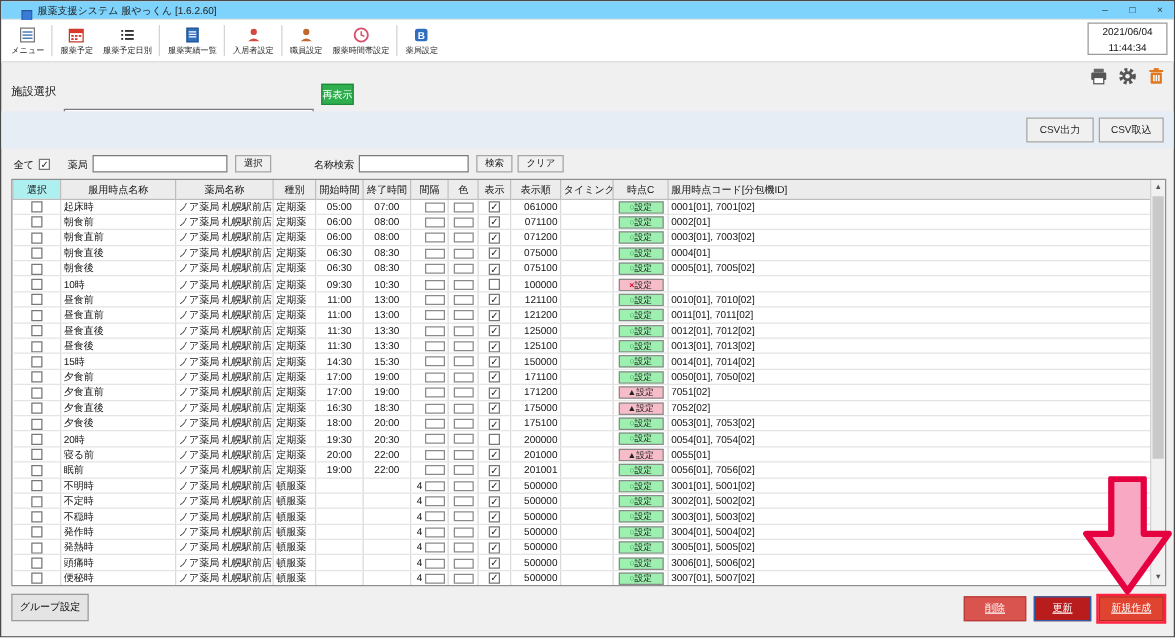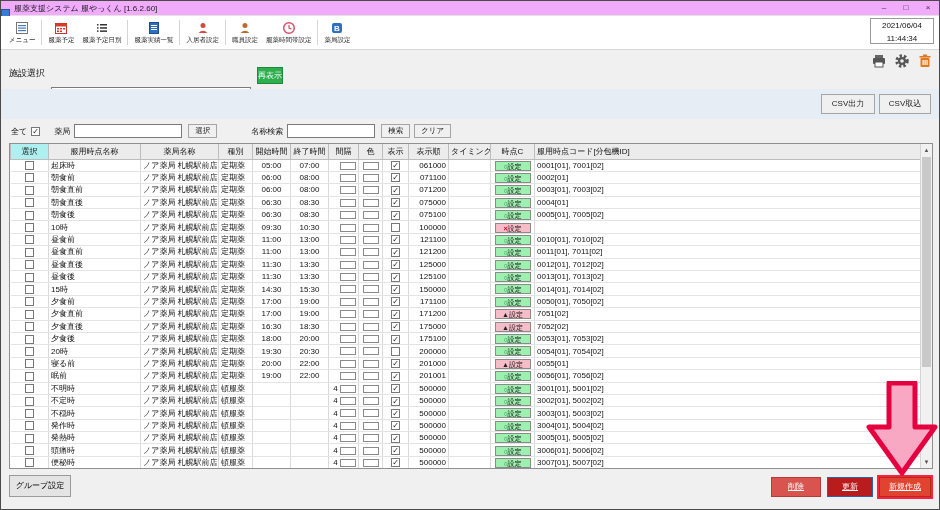--- a/index.html
+++ b/index.html
@@ -1,21 +1,21 @@
 <!DOCTYPE html>
 <html><head>
 <meta charset="utf-8">
 <style>
   * { margin:0; padding:0; box-sizing:border-box; }
   html,body { width:940px; height:510px; }
   body { font-family:"Liberation Sans","DejaVu Sans",sans-serif; background:#fff; }
   .window { position:relative; width:940px; height:510px; border:1px solid #4a4a4a; background:#f0f0f0; overflow:hidden; }
 
   
-  .titlebar { position:absolute; top:0; left:0; right:0; height:15px; background:#f0abfc; border-bottom:1px solid #e3e3e3; display:flex; align-items:center; padding-left:0; }
+  .titlebar { position:absolute; top:0; left:0; right:0; height:15px; background:#7dd3fc; border-bottom:1px solid #e3e3e3; display:flex; align-items:center; padding-left:16px; }
   .appicon { width:9px; height:9px; display:inline-block; }
   .title { font-size:8px; color:#222; margin-left:4px; white-space:nowrap; }
   .wincontrols { position:absolute; right:0; top:0; height:15px; display:flex; }
   .wincontrols span { width:22px; height:15px; font-size:8px; line-height:14px; text-align:center; color:#333; cursor:default; }
 
   
   .toolbar { position:absolute; top:15px; left:0; right:0; height:34px; background:#fff; border-bottom:1px solid #d8d8d8; display:flex; align-items:stretch; padding-left:4px; }
   .tbtn { display:flex; flex-direction:column; align-items:center; justify-content:center; padding:1px 4px; min-width:32px; cursor:default; }
   .tbtn .ticon { height:15px; display:flex; align-items:center; }
   .tbtn .tlabel { font-size:6.5px; color:#222; margin-top:1px; white-space:nowrap; }

